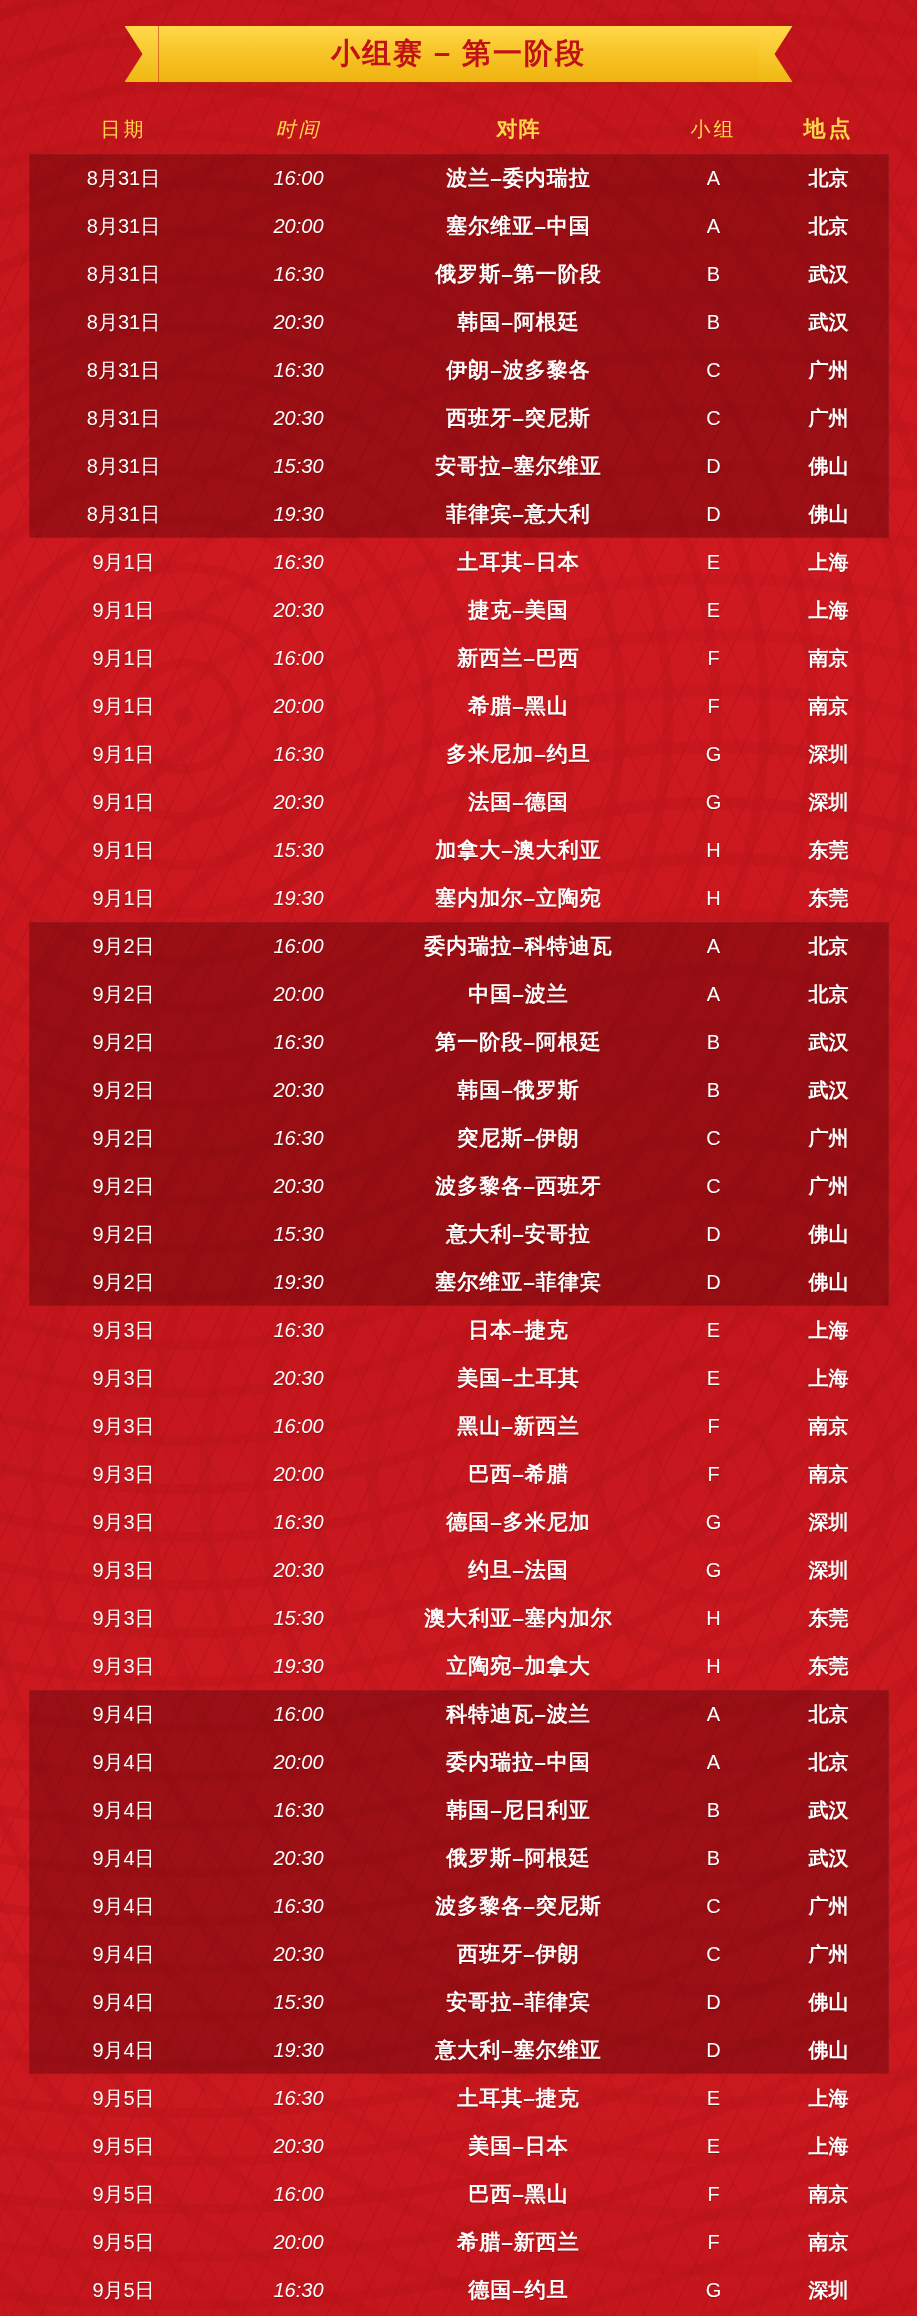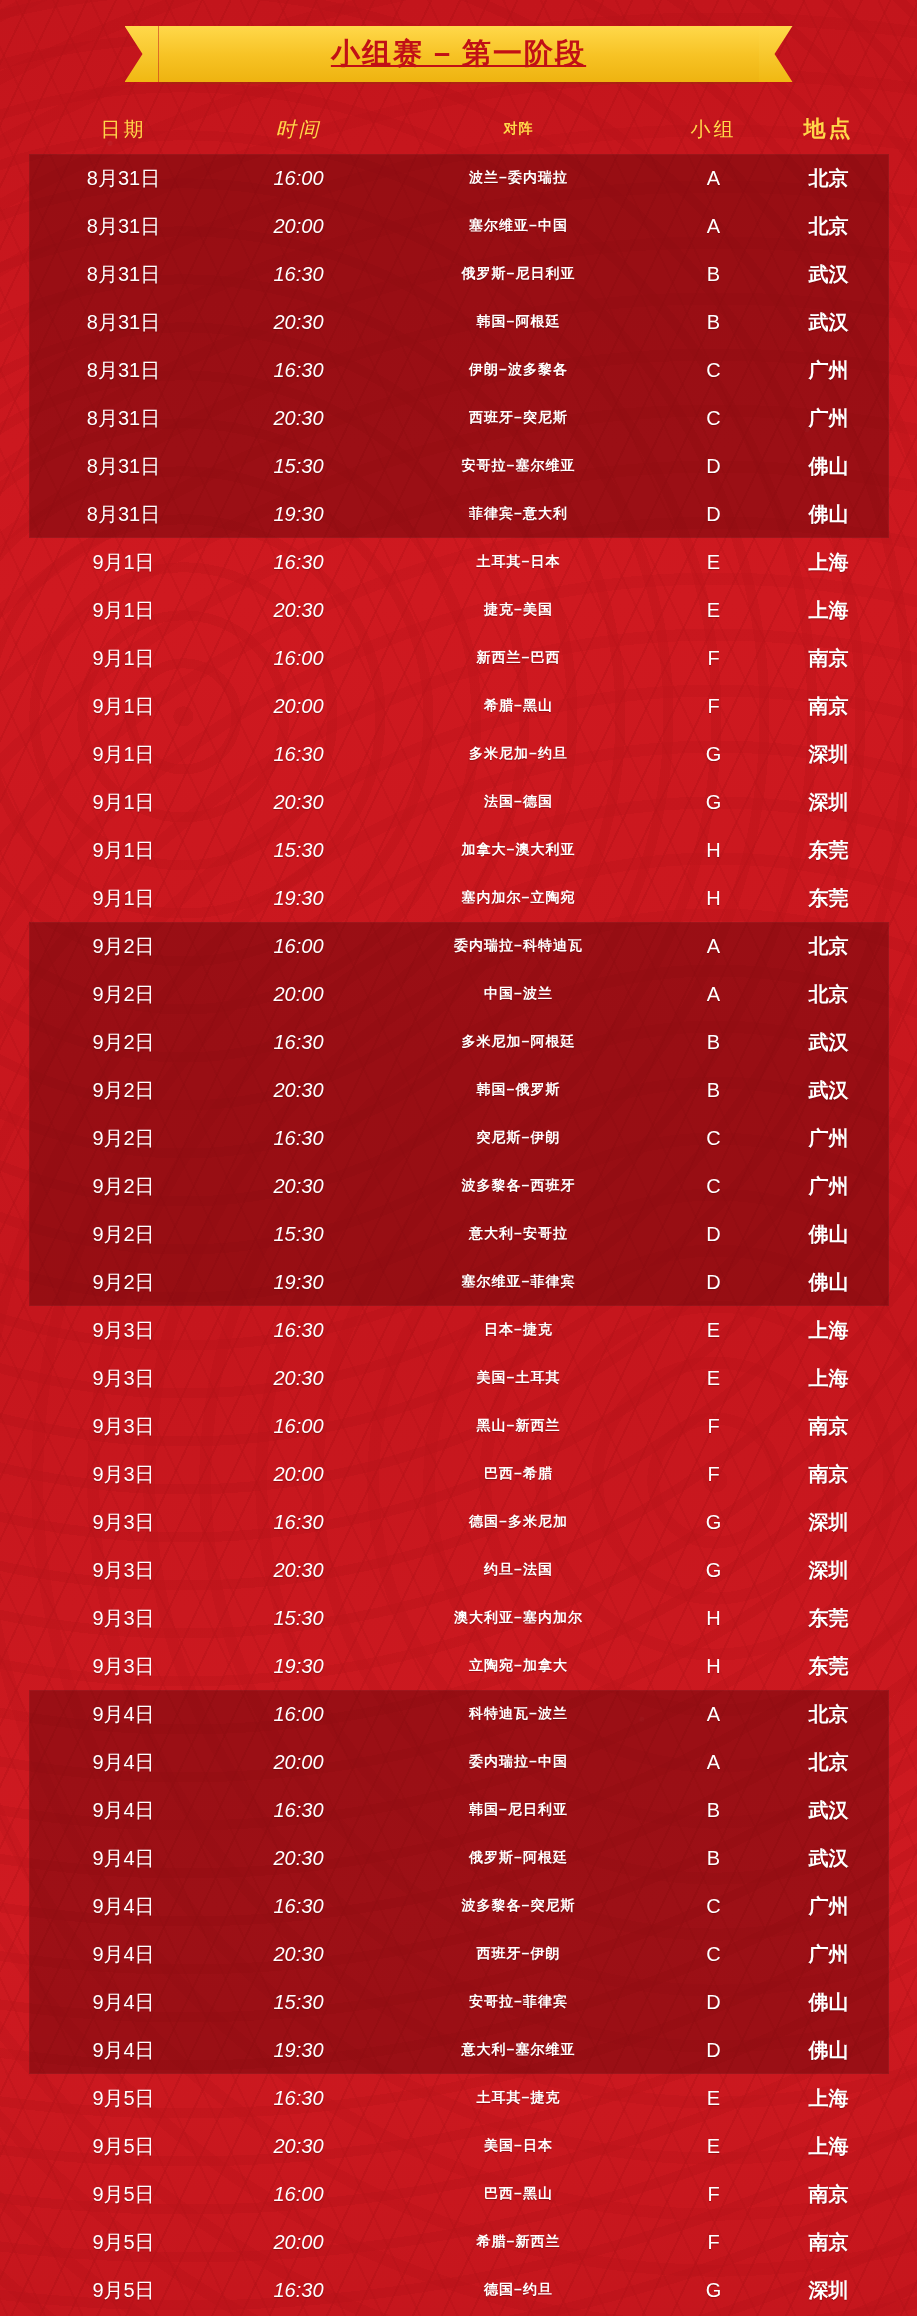--- a/index.html
+++ b/index.html
@@ -73,21 +73,20 @@
     clip-path: polygon(0 0, 100% 0, calc(100% - 18px) 50%, 100% 100%, 0 100%);
   }
   .banner-title {
     position: relative;
     z-index: 2;
     font-size: 29px;
     font-weight: bold;
     color: #c11016;
     letter-spacing: 2px;
     white-space: nowrap;
-    text-decoration: underline;
   }
 
   
   .table-area {
     position: relative;
     margin: 22px auto 0;
     width: 860px;
     padding-bottom: 26px;
   }
   .row {
@@ -116,21 +115,21 @@
     letter-spacing: 3px;
   }
 
   .row .cell {
     color: #ffffff;
     font-size: 20px;
     font-weight: bold;
     text-shadow: 0 1px 1px rgba(90,0,0,0.45);
   }
   .row .c-match {
-    font-size: 14px;
+    font-size: 21px;
     letter-spacing: 1px;
   }
   .row .c-group {
     font-size: 20px;
     font-weight: normal;
   }
   .row .c-date,
   .row .c-time {
     font-weight: normal;
     font-size: 20px;
@@ -178,21 +177,21 @@
           <div class="row">
             <div class="cell c-date">8月31日</div>
             <div class="cell c-time">20:00</div>
             <div class="cell c-match">塞尔维亚–中国</div>
             <div class="cell c-group">A</div>
             <div class="cell c-venue">北京</div>
           </div>
           <div class="row">
             <div class="cell c-date">8月31日</div>
             <div class="cell c-time">16:30</div>
-            <div class="cell c-match">俄罗斯–尼日利亚</div>
+            <div class="cell c-match">俄罗斯–第一阶段</div>
             <div class="cell c-group">B</div>
             <div class="cell c-venue">武汉</div>
           </div>
           <div class="row">
             <div class="cell c-date">8月31日</div>
             <div class="cell c-time">20:30</div>
             <div class="cell c-match">韩国–阿根廷</div>
             <div class="cell c-group">B</div>
             <div class="cell c-venue">武汉</div>
           </div>
@@ -294,21 +293,21 @@
           <div class="row">
             <div class="cell c-date">9月2日</div>
             <div class="cell c-time">20:00</div>
             <div class="cell c-match">中国–波兰</div>
             <div class="cell c-group">A</div>
             <div class="cell c-venue">北京</div>
           </div>
           <div class="row">
             <div class="cell c-date">9月2日</div>
             <div class="cell c-time">16:30</div>
-            <div class="cell c-match">多米尼加–阿根廷</div>
+            <div class="cell c-match">第一阶段–阿根廷</div>
             <div class="cell c-group">B</div>
             <div class="cell c-venue">武汉</div>
           </div>
           <div class="row">
             <div class="cell c-date">9月2日</div>
             <div class="cell c-time">20:30</div>
             <div class="cell c-match">韩国–俄罗斯</div>
             <div class="cell c-group">B</div>
             <div class="cell c-venue">武汉</div>
           </div>

